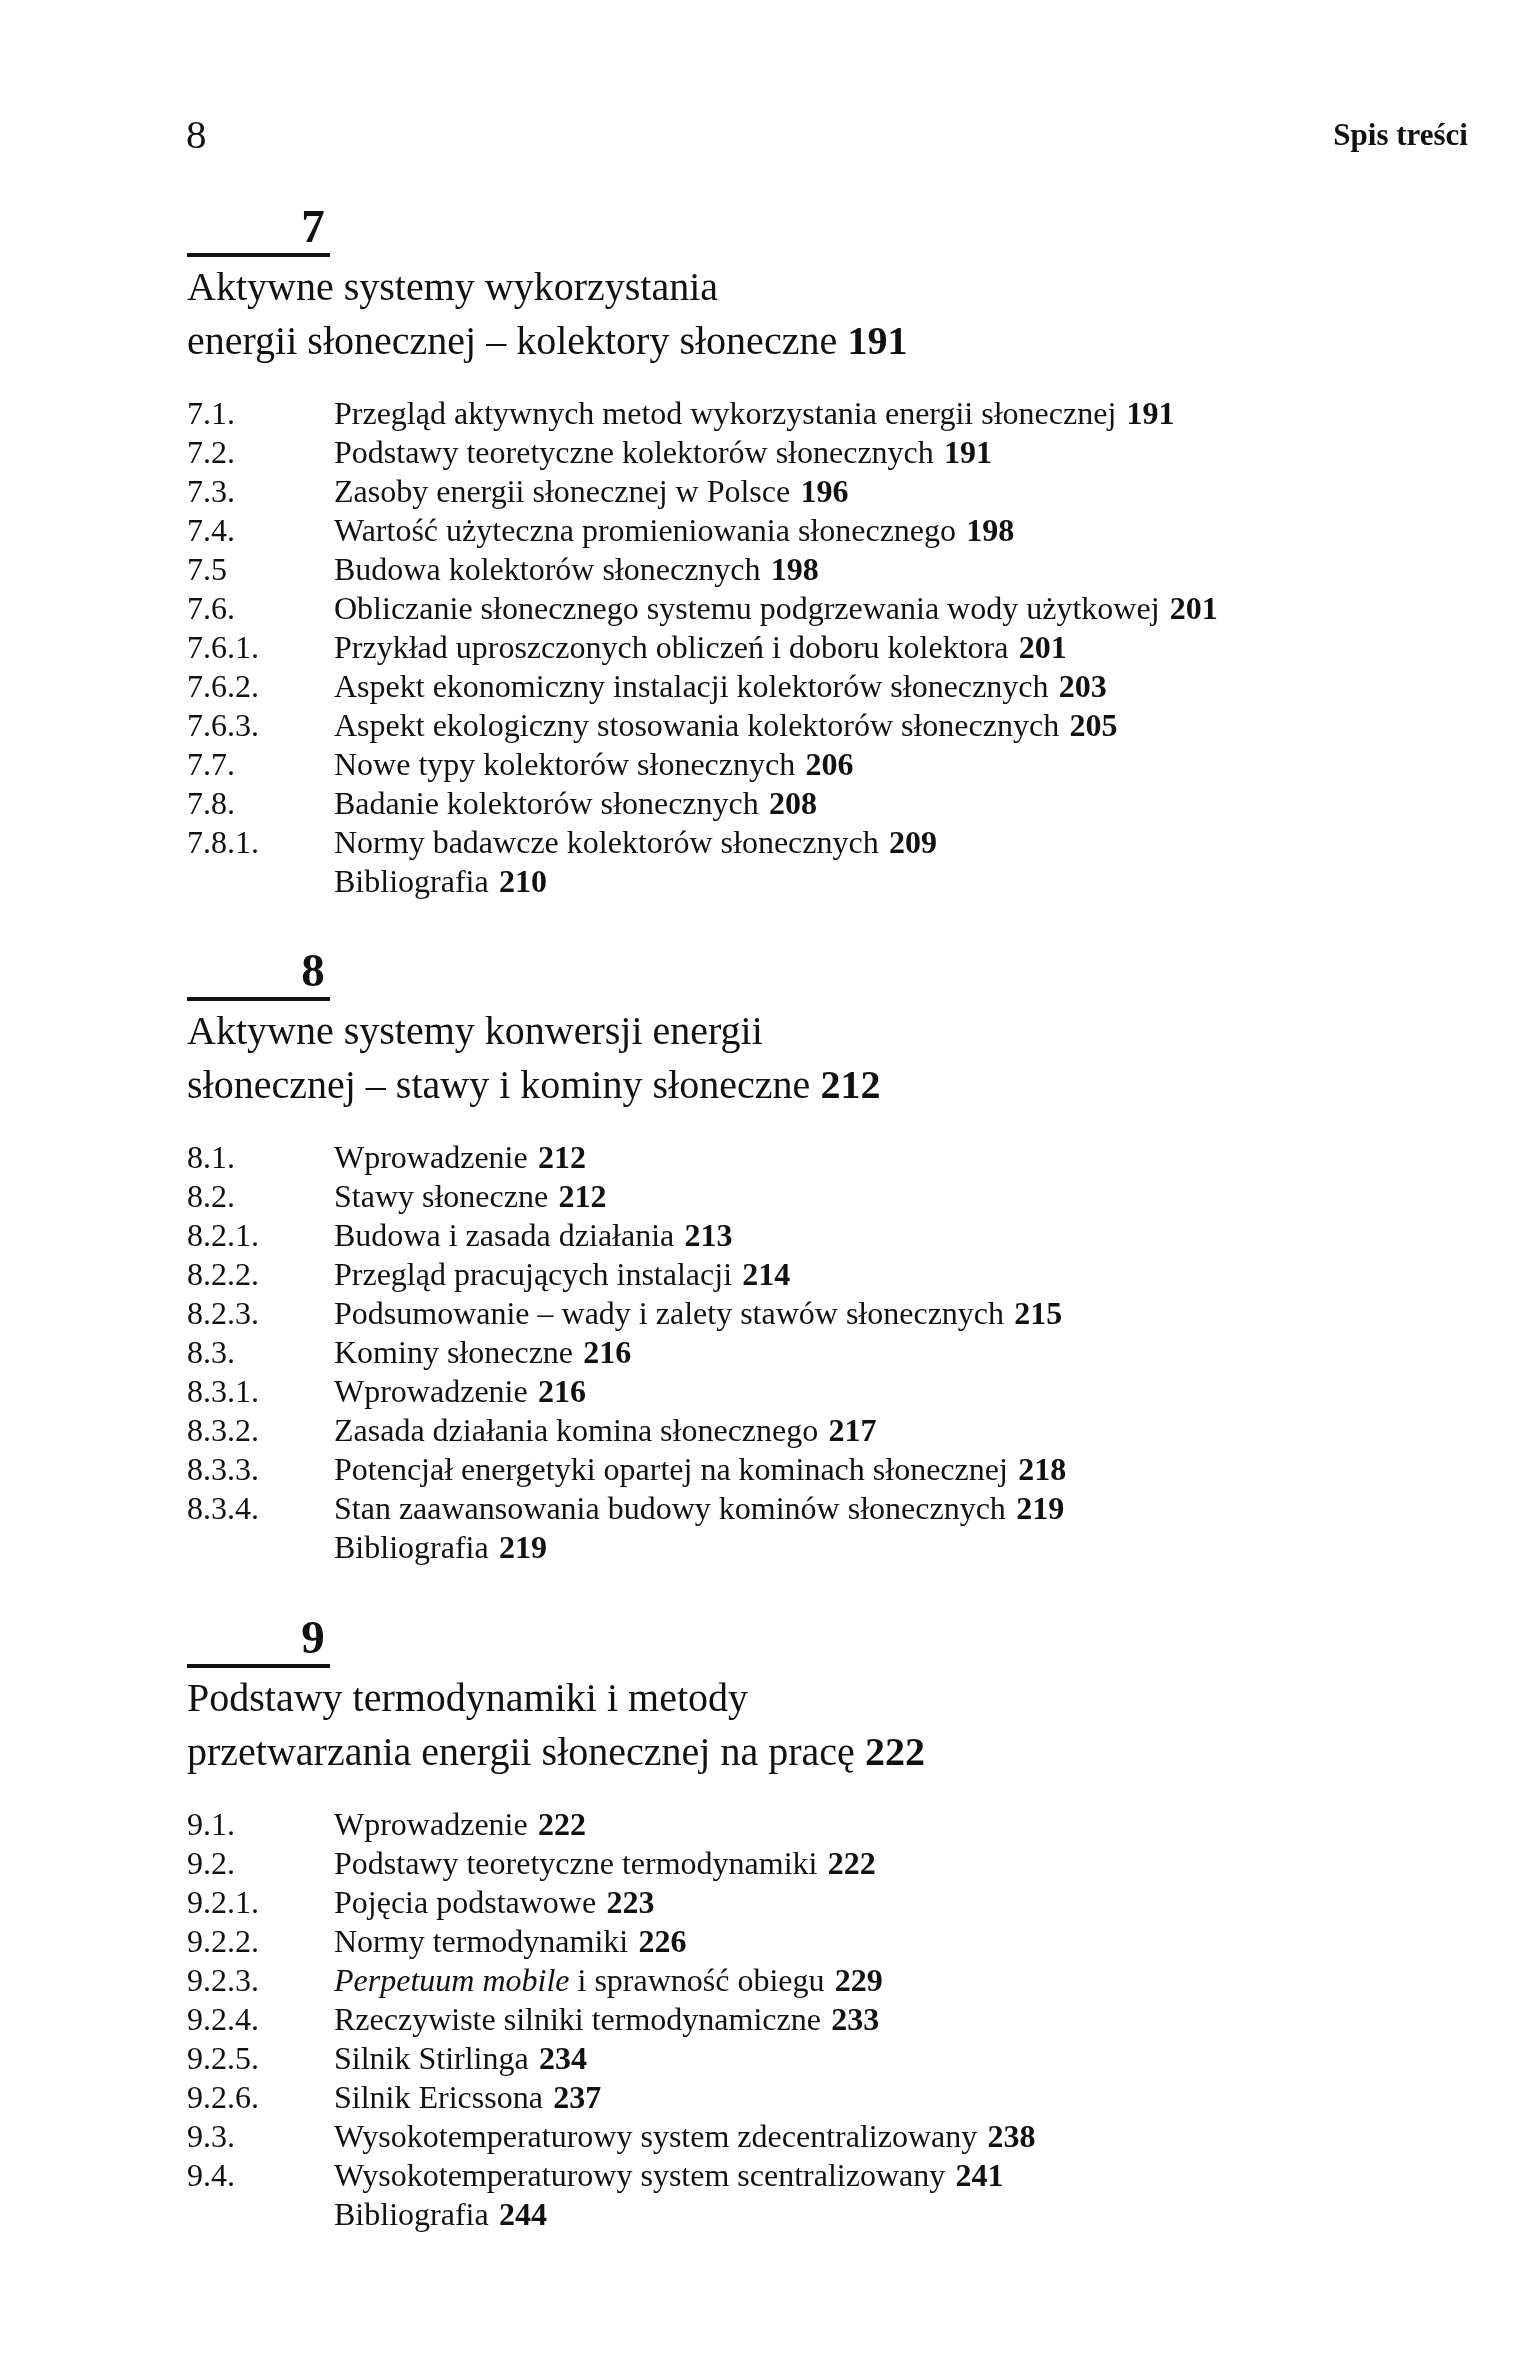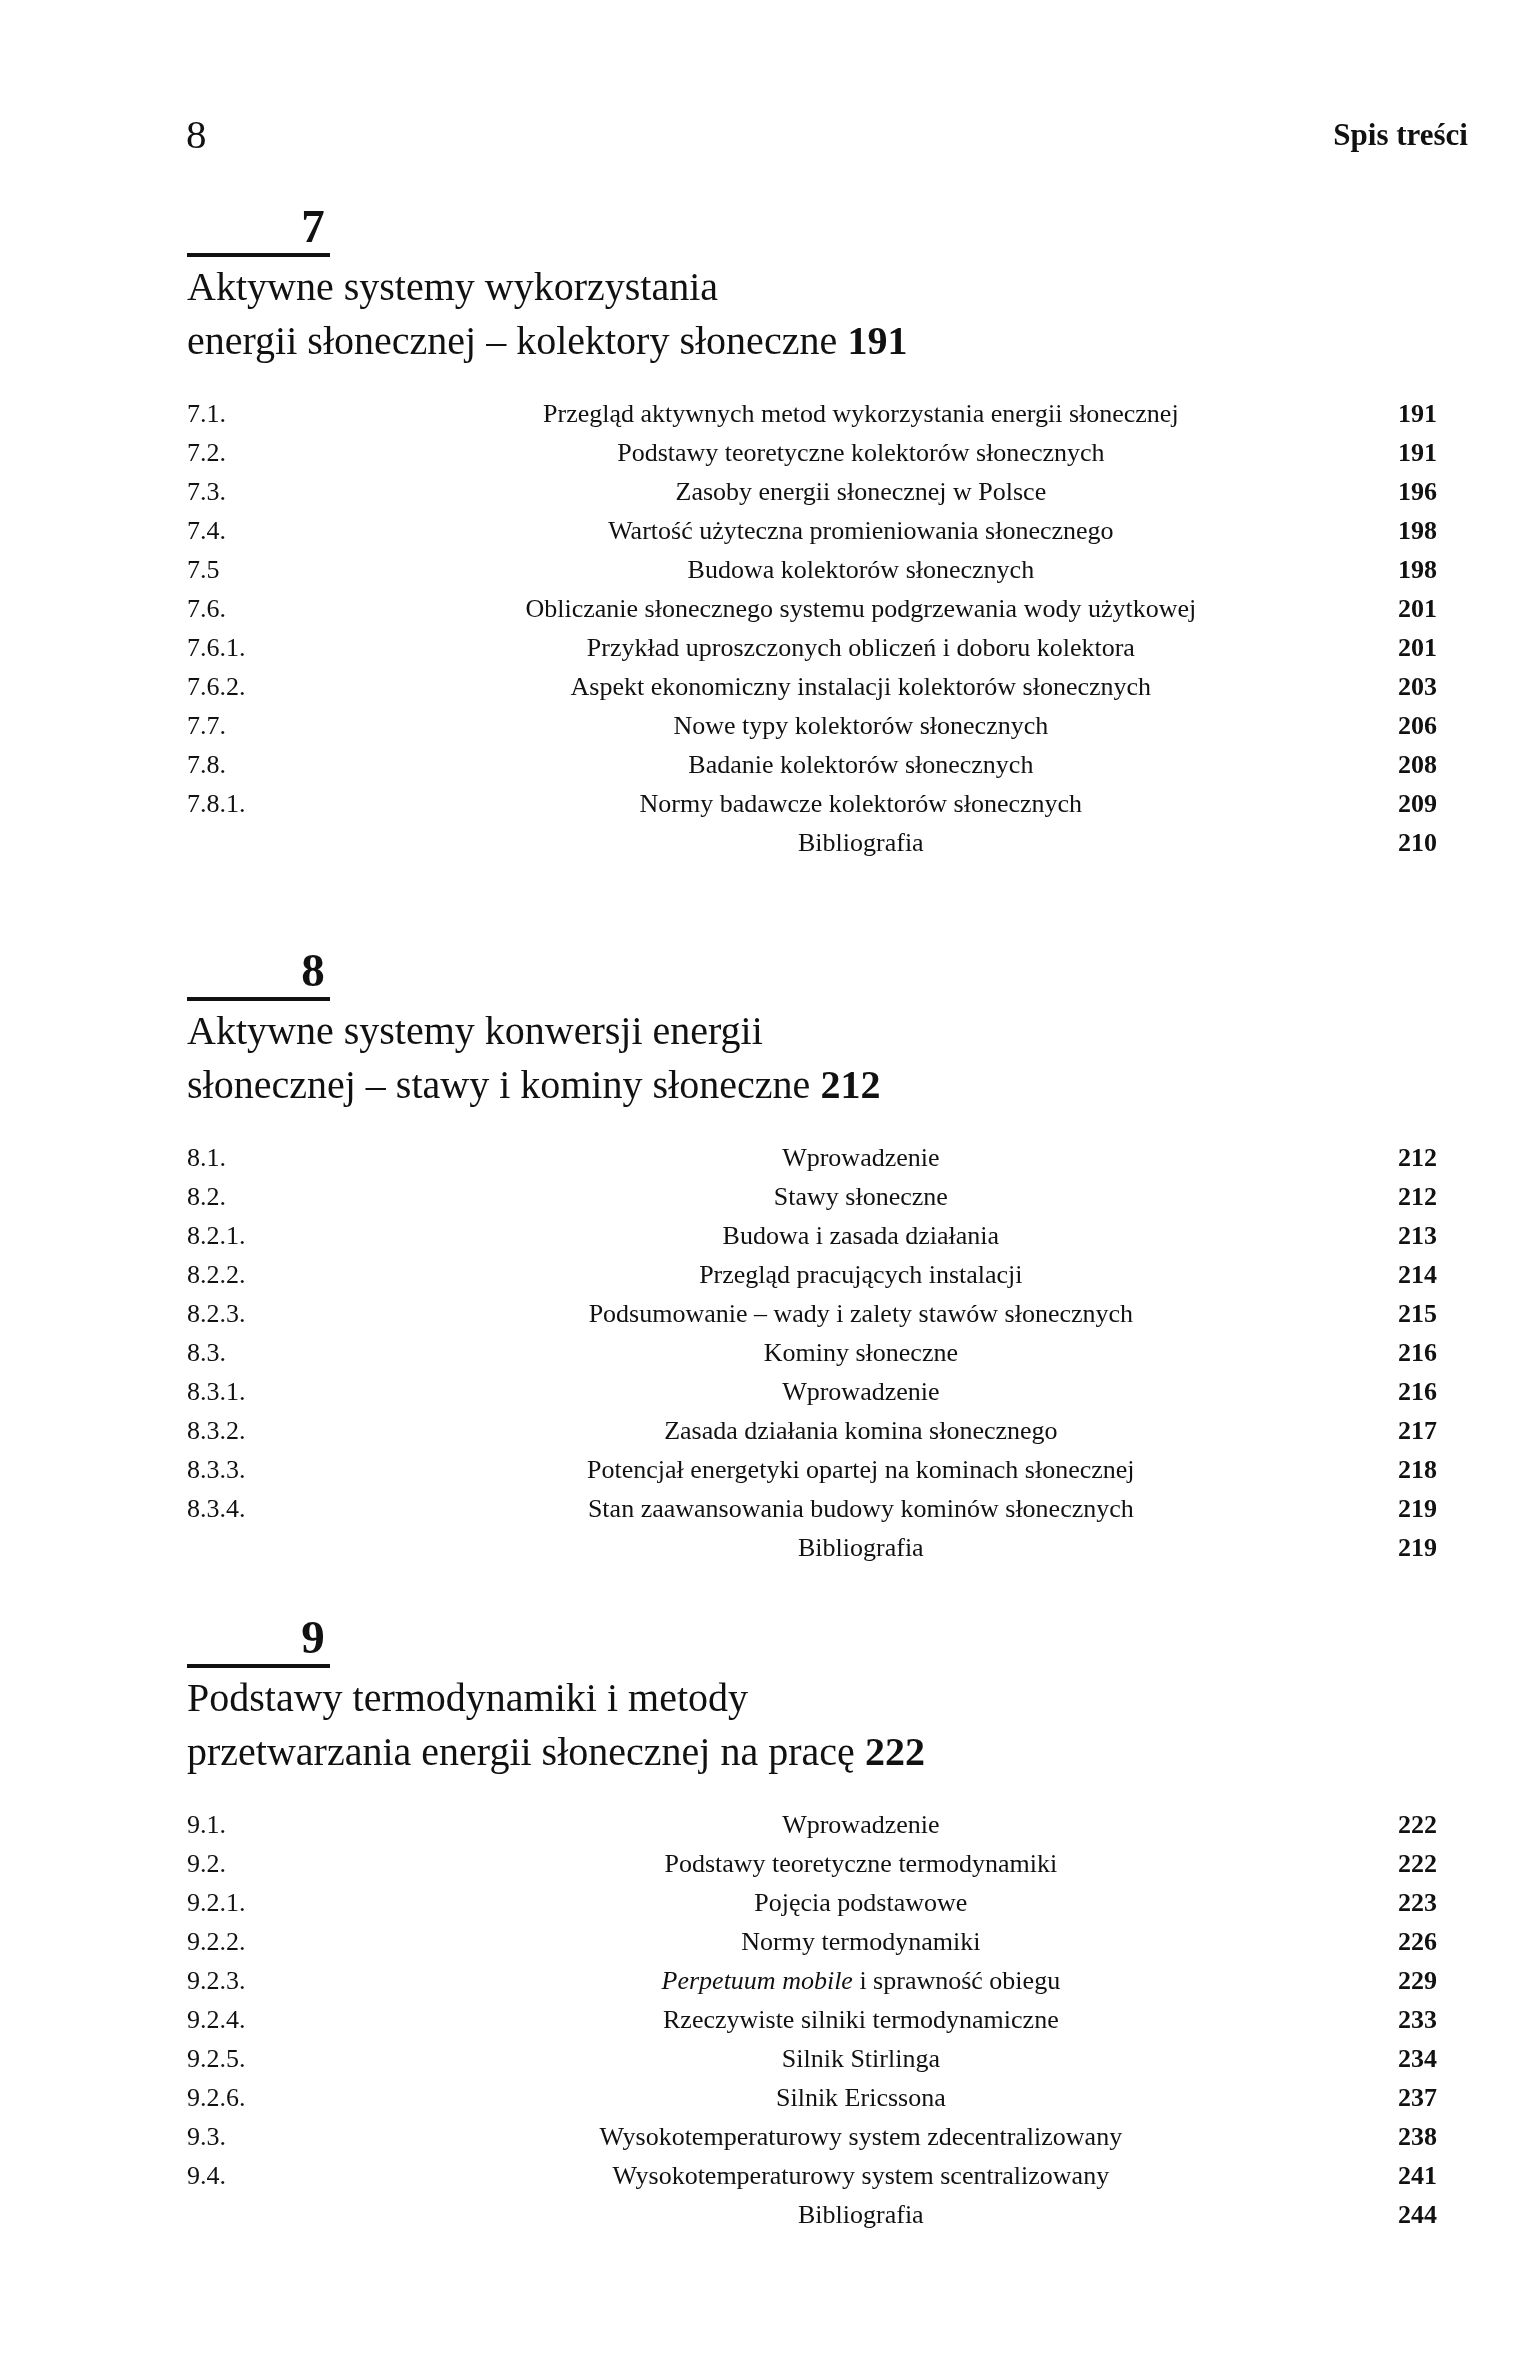--- a/index.html
+++ b/index.html
@@ -7,21 +7,21 @@
          font-family: "Liberation Serif", "DejaVu Serif", serif; color: #111111; }
   .page-number { position: absolute; left: 186px; top: 110px; font-size: 41px; line-height: 48px; }
   .running-head { position: absolute; right: 72px; top: 116px; font-size: 31px; font-weight: bold; line-height: 38px; }
   .chapter { position: absolute; left: 187px; width: 1250px; }
   .chapter-head { position: relative; width: 143px; height: 52px; }
   .chapter-num { position: absolute; right: 5.2px; bottom: 6.9px; font-size: 47px; font-weight: bold; line-height: 47px; }
   .chapter-rule { position: absolute; left: 0; bottom: 0; width: 143px; height: 4.3px; background: #111; }
   .chapter-title { font-size: 40px; line-height: 54px; margin-top: 3.4px; }
   .chapter-title .line { display: block; white-space: nowrap; }
   .toc-list { margin-top: 26px; }
-  .toc-row { display: flex; font-size: 26px; line-height: 39px; white-space: nowrap; justify-content: space-between; }
+  .toc-row { display: flex; font-size: 32px; line-height: 39px; white-space: nowrap; }
   .toc-num { width: 130px; flex: none; }
   .toc-title { flex: none; margin-left: 17px; }
   .toc-page { margin-left: 10.3px; font-weight: bold; }
   .it { font-style: italic; }
   #ch7 { top: 205px; }
   #ch8 { top: 949px; }
   #ch9 { top: 1616px; }
 </style>
 </head>
 <body>
@@ -73,20 +73,25 @@
         <span class="toc-num">7.6.1.</span>
         <span class="toc-title">Przykład uproszczonych obliczeń i doboru kolektora</span>
         <span class="toc-page">201</span>
       </div>
     <div class="toc-row">
         <span class="toc-num">7.6.2.</span>
         <span class="toc-title">Aspekt ekonomiczny instalacji kolektorów słonecznych</span>
         <span class="toc-page">203</span>
       </div>
     <div class="toc-row">
+        <span class="toc-num">7.6.3.</span>
+        <span class="toc-title">Aspekt ekologiczny stosowania kolektorów słonecznych</span>
+        <span class="toc-page">205</span>
+      </div>
+    <div class="toc-row">
         <span class="toc-num">7.7.</span>
         <span class="toc-title">Nowe typy kolektorów słonecznych</span>
         <span class="toc-page">206</span>
       </div>
     <div class="toc-row">
         <span class="toc-num">7.8.</span>
         <span class="toc-title">Badanie kolektorów słonecznych</span>
         <span class="toc-page">208</span>
       </div>
     <div class="toc-row">

